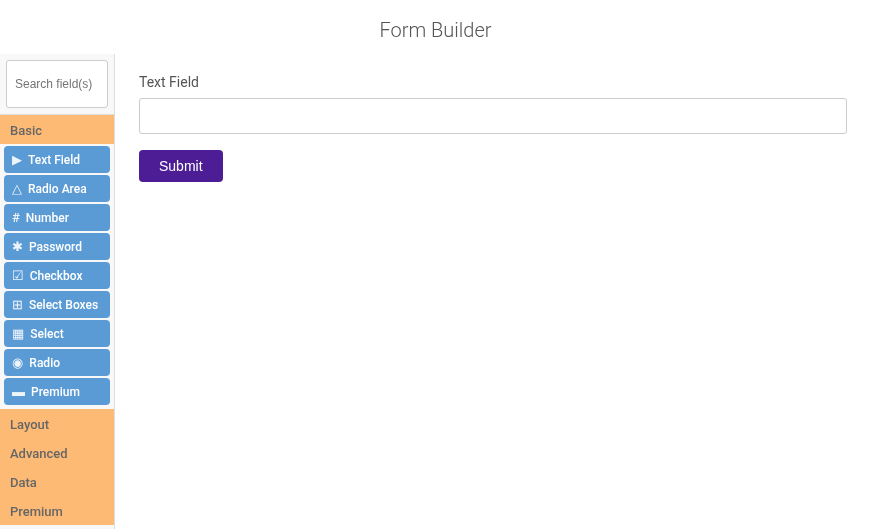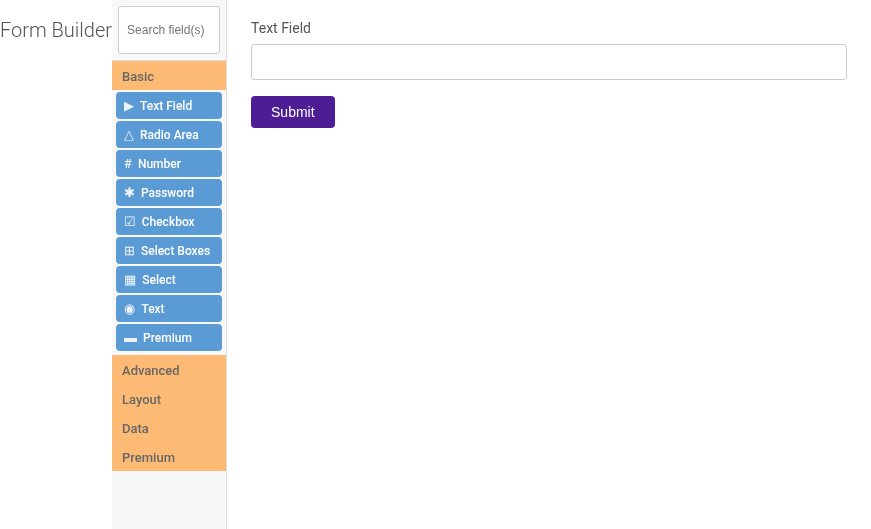--- a/index.html
+++ b/index.html
@@ -5,20 +5,21 @@
     * { box-sizing: border-box; margin: 0; padding: 0; }
     body {
       font-family: -apple-system, BlinkMacSystemFont, "Segoe UI", Roboto, sans-serif;
       font-size: 14px;
       background: #fff;
       color: #333;
     }
 
     .page-wrapper {
       display: flex;
+      flex-direction: column;
       height: 529px;
       width: 871px;
     }
 
     .page-header {
       text-align: center;
       padding: 18px 0 12px;
       font-size: 20px;
       font-weight: 300;
       color: #555;
@@ -172,34 +173,34 @@
         <div class="sidebar-item">
           <span class="item-icon">⊞</span>
           <span>Select Boxes</span>
         </div>
         <div class="sidebar-item">
           <span class="item-icon">▦</span>
           <span>Select</span>
         </div>
         <div class="sidebar-item">
           <span class="item-icon">◉</span>
-          <span>Text</span>
+          <span>Radio</span>
         </div>
         <div class="sidebar-item">
           <span class="item-icon">▬</span>
           <span>Premium</span>
         </div>
       </div>
 
       <div class="section-header">
+        <span>Layout</span>
+      </div>
+
+      <div class="section-header">
         <span>Advanced</span>
-      </div>
-
-      <div class="section-header">
-        <span>Layout</span>
       </div>
 
       <div class="section-header">
         <span>Data</span>
       </div>
 
       <div class="section-header">
         <span>Premium</span>
       </div>
     </div>

